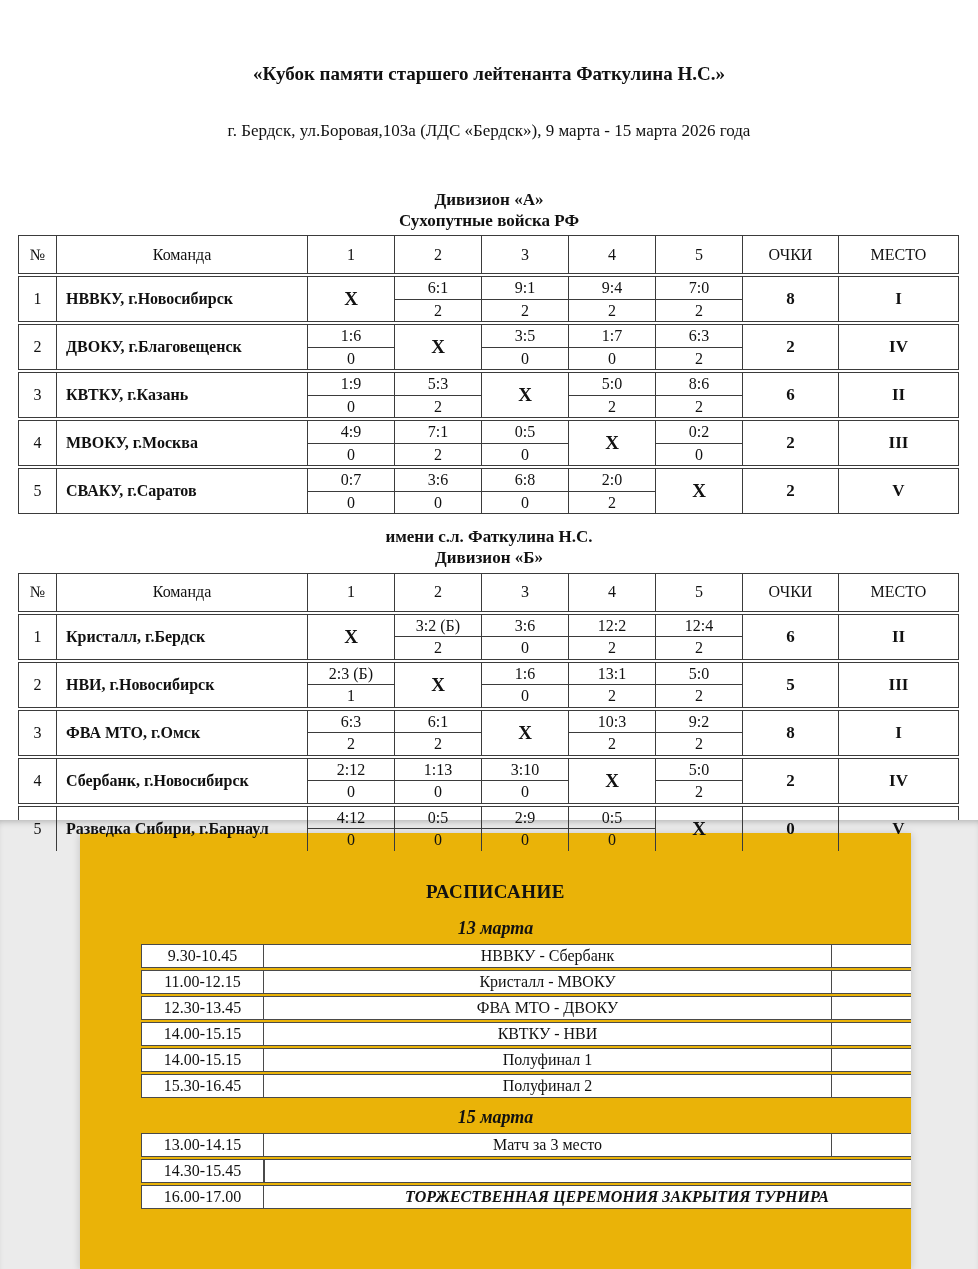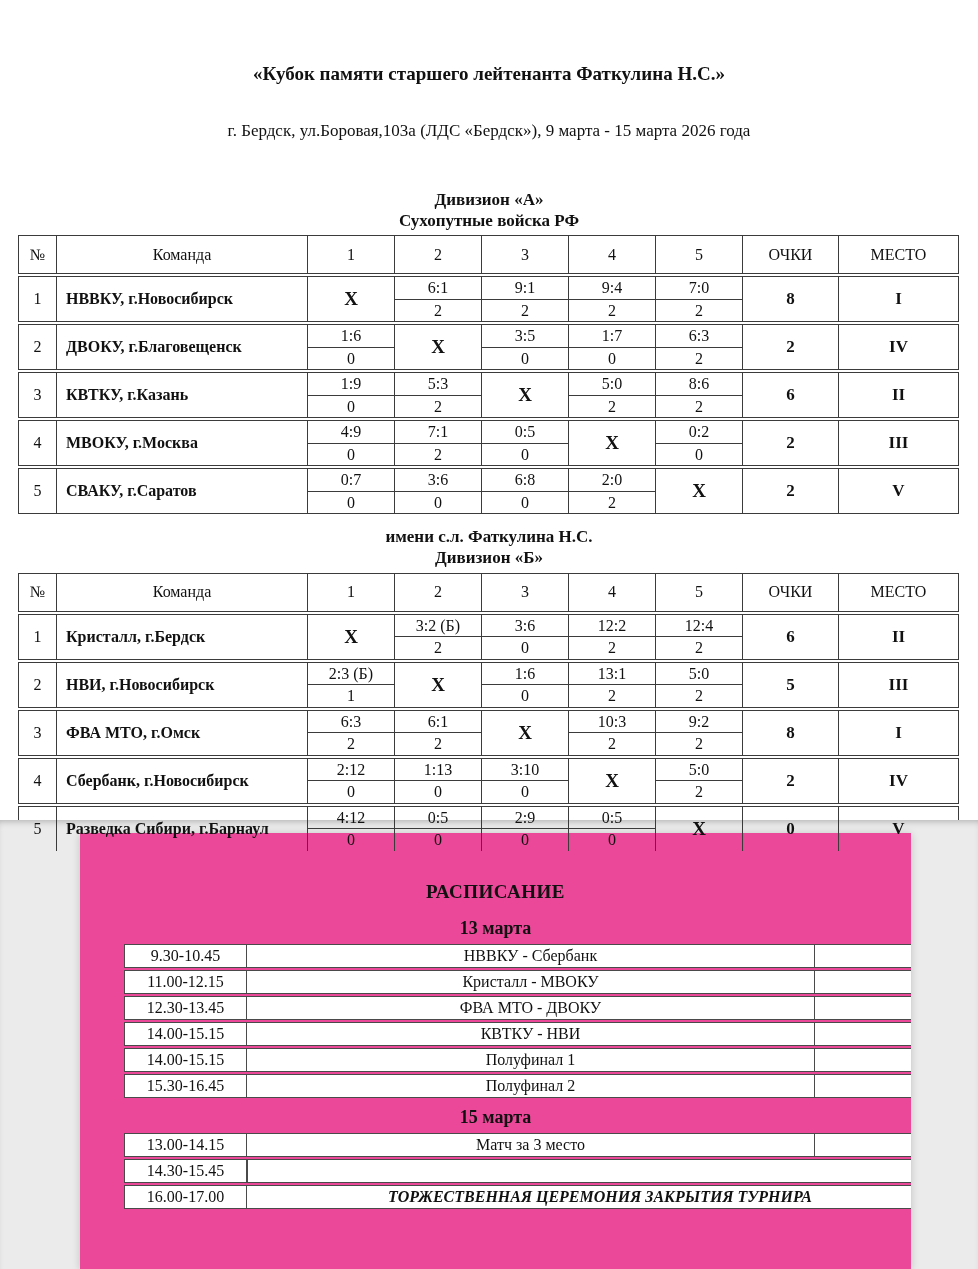--- a/index.html
+++ b/index.html
@@ -43,27 +43,27 @@
   .scorec .half { flex: 1; display: flex; align-items: center; justify-content: center; font-size: 16px; }
   .scorec .half.top { border-bottom: 1px solid #3b3b3b; }
 
   
   .bottom-area {
     height: 449px; background: #ebebeb; padding-top: 13px;
     box-shadow: inset 0 5px 7px -4px rgba(0,0,0,0.28);
   }
   .page {
     width: 831px; height: 436px; margin-left: 80px;
-    background: #ec4899; box-shadow: 0 1px 8px rgba(0,0,0,0.18);
+    background: #eab308; box-shadow: 0 1px 8px rgba(0,0,0,0.18);
     padding-top: 48px; overflow: hidden;
   }
   .sched-title { text-align: center; font-size: 19px; font-weight: 700; letter-spacing: 0.5px; }
-  .day-title { text-align: center; font-weight: 700; font-size: 18px; margin: 9px 0 5px; }
+  .day-title { text-align: center; font-style: italic; font-weight: 700; font-size: 18px; margin: 9px 0 5px; }
   .day:first-of-type .day-title { margin-top: 15px; }
-  .sched-table { width: 830px; margin-left: 44px; }
+  .sched-table { width: 830px; margin-left: 61px; }
   .srow {
     display: grid; grid-template-columns: 122px 1fr 139px;
     border: 1px solid #4a4a4a; background: #ffffff; margin-bottom: 2px; height: 24px;
   }
   .srow.ceremony { grid-template-columns: 122px 1fr; }
   .scell { display: flex; align-items: center; justify-content: center; font-size: 16px; }
   .scell.time { border-right: 1px solid #4a4a4a; }
   .scell.slot { border-left: 1px solid #4a4a4a; }
   .srow.ceremony .scell.match { font-weight: 700; font-style: italic; }
 </style>

